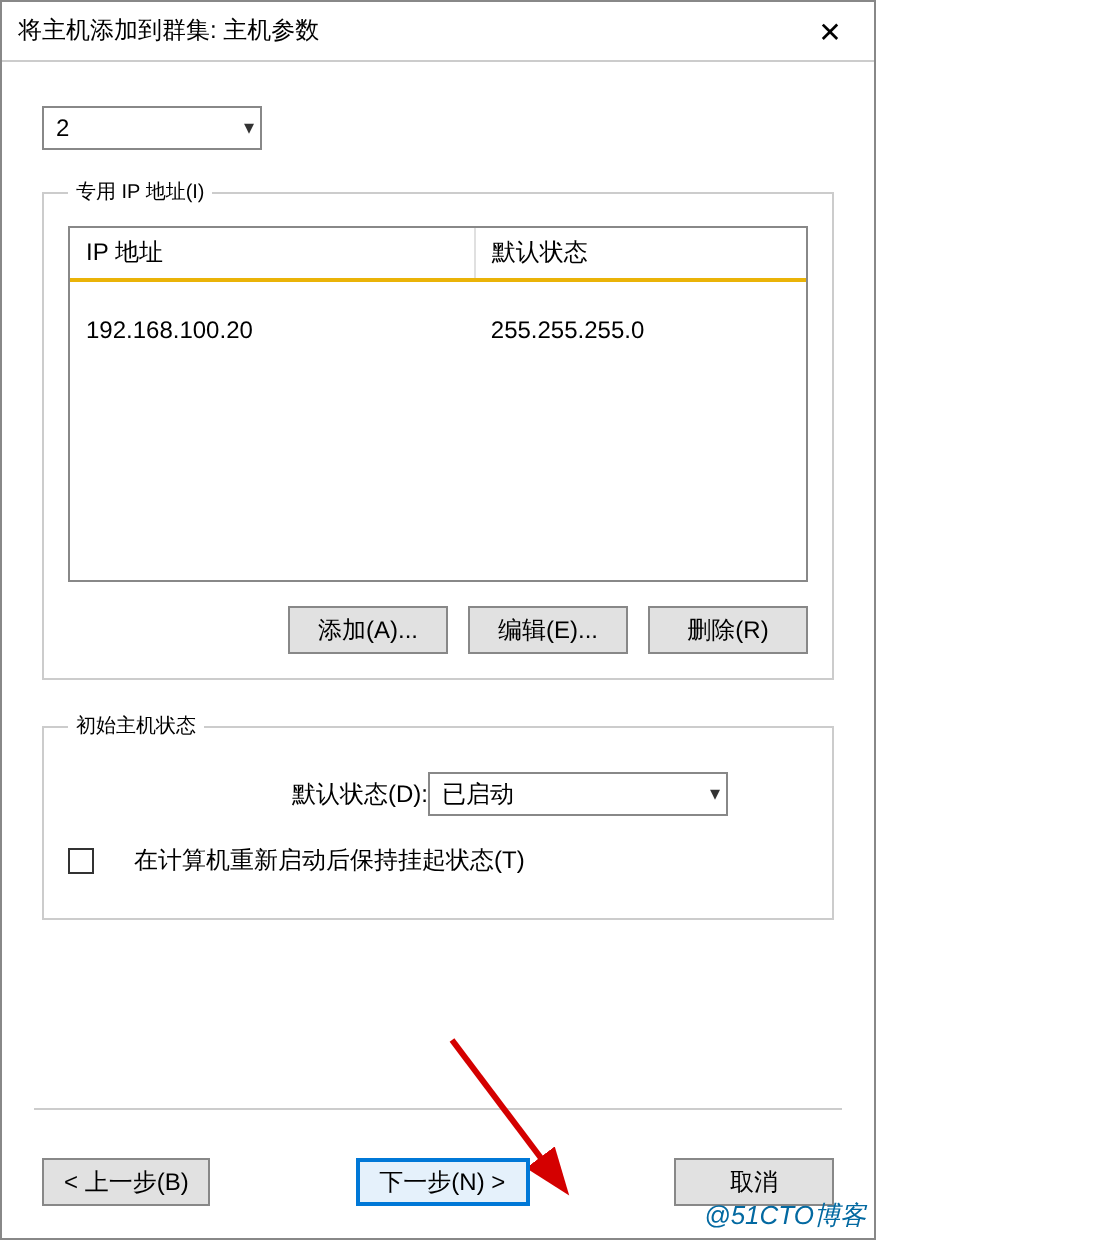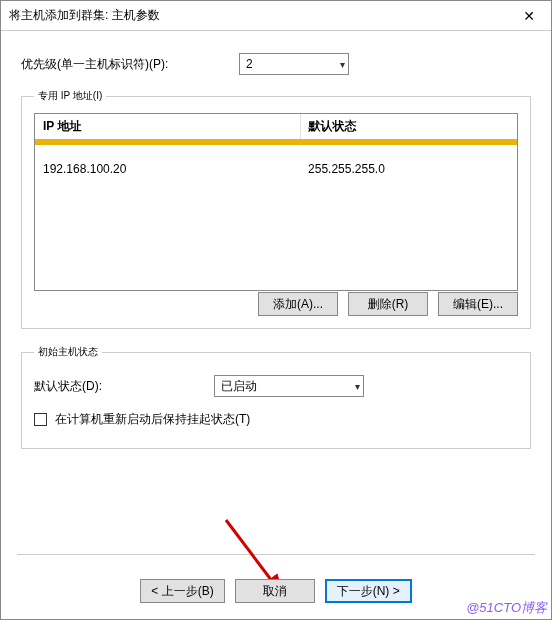--- a/index.html
+++ b/index.html
@@ -1,60 +1,59 @@
 <!DOCTYPE html>
 <html><head>
   <meta charset="utf-8">
   <style>
     * { box-sizing: border-box; font-family: "Microsoft YaHei", "Segoe UI", Tahoma, sans-serif; }
     body { margin: 0; padding: 0; background: #fff; }
-    .window { width: 552px; height: 620px; border: 1px solid #888; background: #fff; display: flex; flex-direction: column; position: relative; }
+    .window { width: 438px; height: 620px; border: 1px solid #888; background: #fff; display: flex; flex-direction: column; position: relative; }
     .titlebar { display: flex; align-items: center; justify-content: space-between; height: 30px; padding-left: 8px; border-bottom: 1px solid #ccc; font-size: 12px; }
     .title-text { color: #000; }
     .close-btn { width: 44px; height: 30px; display: flex; align-items: center; justify-content: center; font-size: 14px; color: #000; cursor: pointer; }
     .content { flex: 1; padding: 14px 20px 10px 20px; font-size: 12px; color: #000; display: flex; flex-direction: column; position: relative; }
     .row-prio { display: flex; align-items: center; margin-top: 8px; margin-bottom: 14px; }
     .row-prio label { width: 218px; }
     .select-box { display: inline-flex; align-items: center; justify-content: space-between; width: 110px; height: 22px; border: 1px solid #888; background: #fff; padding: 0 3px 0 6px; font-size: 12px; }
     .select-box .chev { font-size: 10px; color: #333; }
     fieldset { border: 1px solid #ccc; padding: 10px 12px 12px 12px; margin: 0 0 16px 0; }
     legend { font-size: 10px; padding: 0 4px; }
     .table-wrap { border: 1px solid #888; height: 178px; overflow: auto; }
     table { width: 100%; border-collapse: collapse; font-size: 12px; }
-    th { text-align: left; font-weight: bold; background: #fff; border-right: 1px solid #e0e0e0; border-bottom: 6px solid #eab308; padding: 4px 8px; height: 22px; }
+    th { text-align: left; font-weight: normal; background: #fff; border-right: 1px solid #e0e0e0; border-bottom: 2px solid #eab308; padding: 4px 8px; height: 22px; }
     th:last-child { border-right: none; }
     td { padding: 17px 8px; }
-    .btn-row { display: flex; justify-content: flex-end; gap: 10px; margin-top: 1px; }
+    .btn-row { display: flex; justify-content: flex-end; gap: 10px; margin-top: 12px; }
     .btn { min-width: 80px; height: 24px; border: 1px solid #888; background: #e1e1e1; font-size: 12px; display: inline-flex; align-items: center; justify-content: center; padding: 0 10px; cursor: pointer; }
     .row-state { display: flex; align-items: center; margin: 6px 0 14px 0; }
-    .row-state label { width: 180px; }
+    .row-state label { width: 180px; text-align: right; }
     .select-wide { width: 150px; }
-    .chk-row { display: flex; align-items: center; gap: 8px; margin-bottom: 8px; }
+    .chk-row { display: flex; align-items: center; gap: 20px; margin-bottom: 8px; }
     .chk { width: 13px; height: 13px; border: 1px solid #333; display: inline-block; }
     .divider { border-top: 1px solid #ccc; margin: 0 -4px; }
-    .footer { display: flex; justify-content: center; gap: 10px; padding: 14px 20px 16px 20px; position: relative; }
+    .footer { display: flex; justify-content: space-between; gap: 10px; padding: 14px 20px 16px 20px; position: relative; }
     .btn-primary { background: #e5f1fb; border: 2px solid #0078d7; }
     .arrow { position: absolute; left: 220px; top: 484px; pointer-events: none; }
-    .watermark { position: absolute; right: 4px; bottom: 2px; font-size: 13px; color: #8b5cf6; font-style: italic; pointer-events: none; }
+    .watermark { position: absolute; right: 4px; bottom: 2px; font-size: 13px; color: #0369a1; font-style: italic; pointer-events: none; }
   </style>
 </head>
 <body>
 
 <div class="window">
   <div class="titlebar">
     <span class="title-text">将主机添加到群集: 主机参数</span>
     <div class="close-btn">
       <span>✕</span>
     </div>
   </div>
 
   <div class="content">
 
     <div class="row-prio">
-      <label>优先级(单一主机标识符)(P):</label>
       <div class="select-box">
         <span>2</span>
         <span class="chev">▾</span>
       </div>
     </div>
 
     <fieldset>
       <legend>专用 IP 地址(I)</legend>
       <div class="table-wrap">
         <table>
@@ -67,22 +66,22 @@
           <tbody>
             <tr>
               <td>192.168.100.20</td>
               <td>255.255.255.0</td>
             </tr>
           </tbody>
         </table>
       </div>
       <div class="btn-row">
         <div class="btn">添加(A)...</div>
+        <div class="btn">编辑(E)...</div>
         <div class="btn">删除(R)</div>
-        <div class="btn">编辑(E)...</div>
       </div>
     </fieldset>
 
     <fieldset>
       <legend>初始主机状态</legend>
       <div class="row-state">
         <label>默认状态(D):</label>
         <div class="select-box select-wide">
           <span>已启动</span>
           <span class="chev">▾</span>
@@ -103,18 +102,18 @@
         </marker>
       </defs>
       <line x1="5" y1="5" x2="60" y2="78" stroke="#d40000" stroke-width="3" marker-end="url(#ah)"></line>
     </svg>
 
     <div class="divider"></div>
   </div>
 
   <div class="footer">
     <div class="btn">&lt; 上一步(B)</div>
+    <div class="btn btn-primary">下一步(N) &gt;</div>
     <div class="btn">取消</div>
-    <div class="btn btn-primary">下一步(N) &gt;</div>
   </div>
 
   <div class="watermark">@51CTO博客</div>
 </div>
 
 </body></html>

